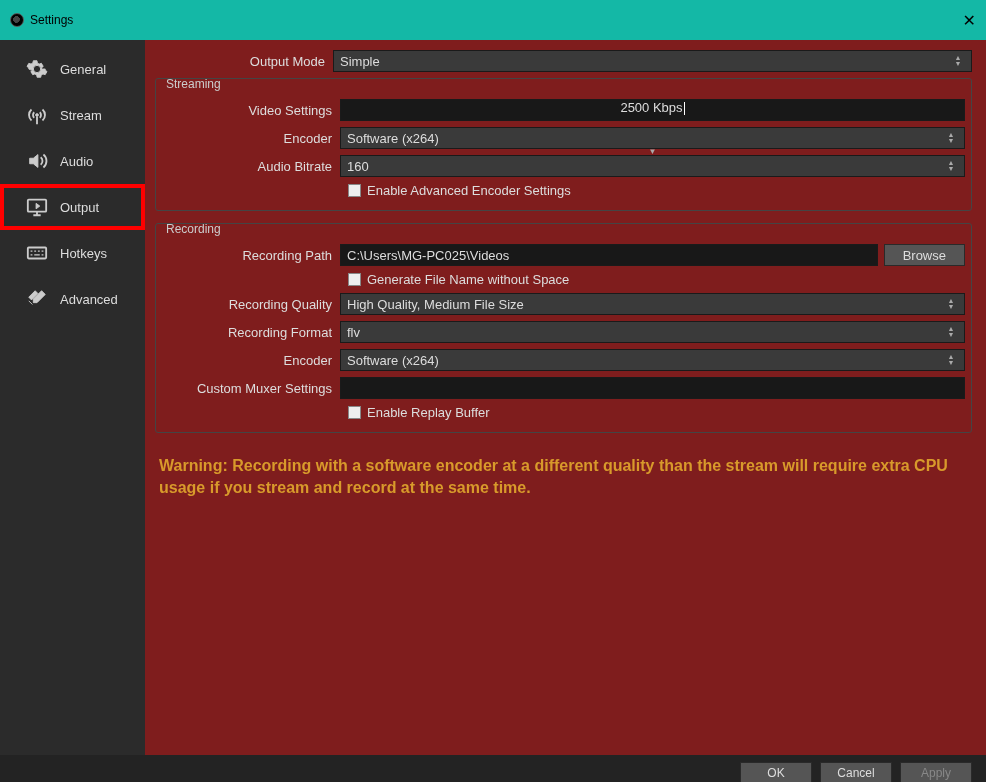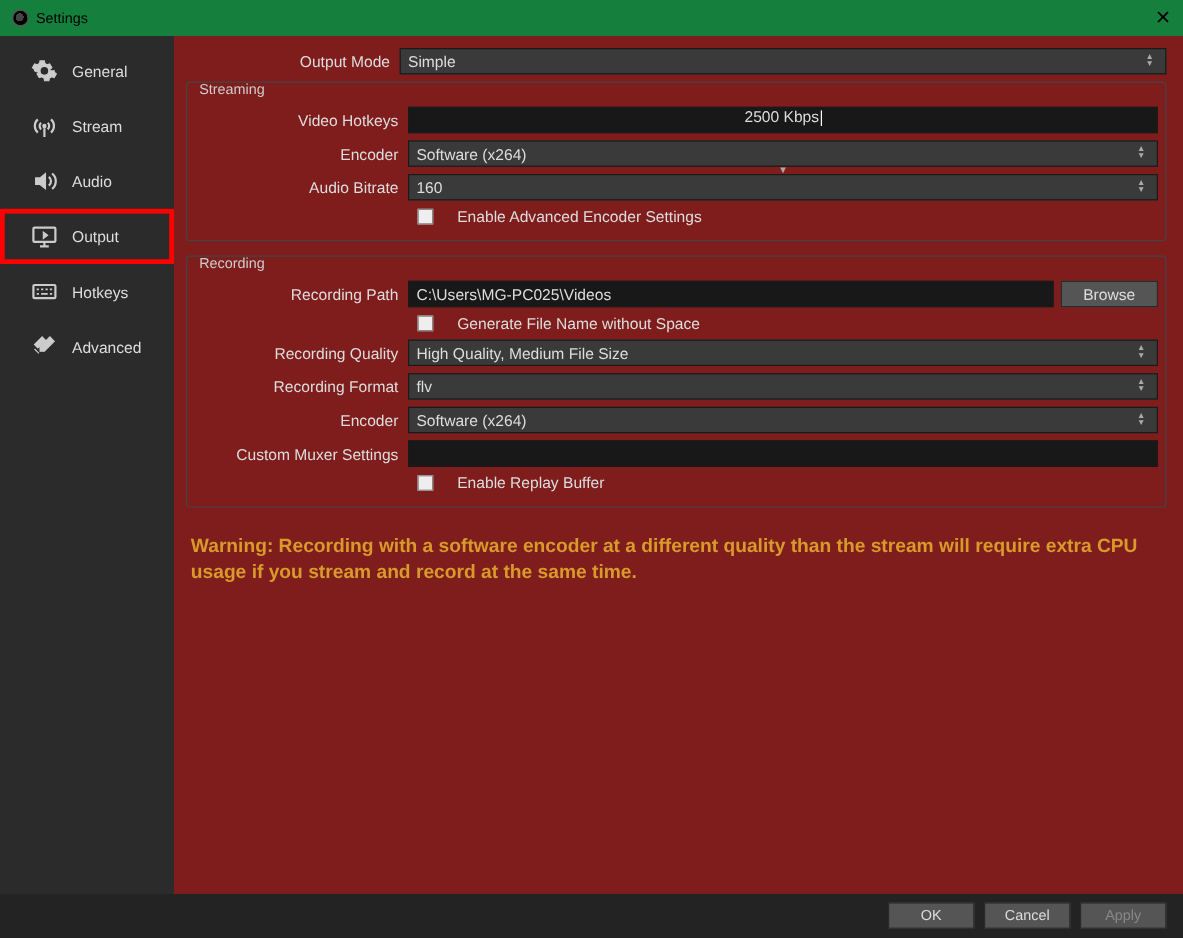--- a/index.html
+++ b/index.html
@@ -6,22 +6,22 @@
 body {
   font-family: "Segoe UI", Tahoma, sans-serif;
   font-size: 13px;
   background: #1e1e1e;
   color: #ddd;
   width: 986px;
   height: 782px;
   overflow: hidden;
 }
 .titlebar {
-  height: 30px;
-  background: #15803d;
+  height: 40px;
+  background: #14b8a6;
   color: #000;
   display: flex;
   align-items: center;
   justify-content: space-between;
   padding: 0 10px;
   font-size: 12px;
 }
 .titlebar-left { display: flex; align-items: center; gap: 6px; }
 .obs-logo {
   width: 14px; height: 14px; border-radius: 50%;
@@ -90,21 +90,21 @@
 }
 .input { background: #181818; }
 .spin { background: #181818; flex-direction: column; }
 .select .caret, .spin .caret {
   width: 14px;
   display:flex; flex-direction:column; align-items:center; gap:1px;
   font-size: 7px; line-height: 6px; color:#aaa;
 }
 .spin .caret { font-size:8px; }
 .checkbox-row {
-  display:flex; align-items:center; gap:20px; margin-left:186px; margin-bottom:6px;
+  display:flex; align-items:center; gap:6px; margin-left:186px; margin-bottom:6px;
 }
 .checkbox {
   width:13px; height:13px; background:#eee; border:1px solid #888;
 }
 .groupbox {
   border: 1px solid #444;
   border-radius: 3px;
   margin-bottom: 12px;
   padding: 10px 6px 6px 6px;
   position: relative;
@@ -228,21 +228,21 @@
           <span class="caret">▲<br>▼</span>
         </div>
       </div>
     </div>
 
     <div class="groupbox">
       <span class="legend">Streaming</span>
       <div style="height:10px"></div>
 
       <div class="form-row">
-        <div class="form-label">Video Hotkeys</div>
+        <div class="form-label">Video Settings</div>
         <div class="form-control">
           <div class="spin">
             <span><span>2500 Kbps</span><span class="cursor"></span></span>
             <span class="caret">▲<br>▼</span>
           </div>
         </div>
       </div>
 
       <div class="form-row">
         <div class="form-label">Encoder</div>

